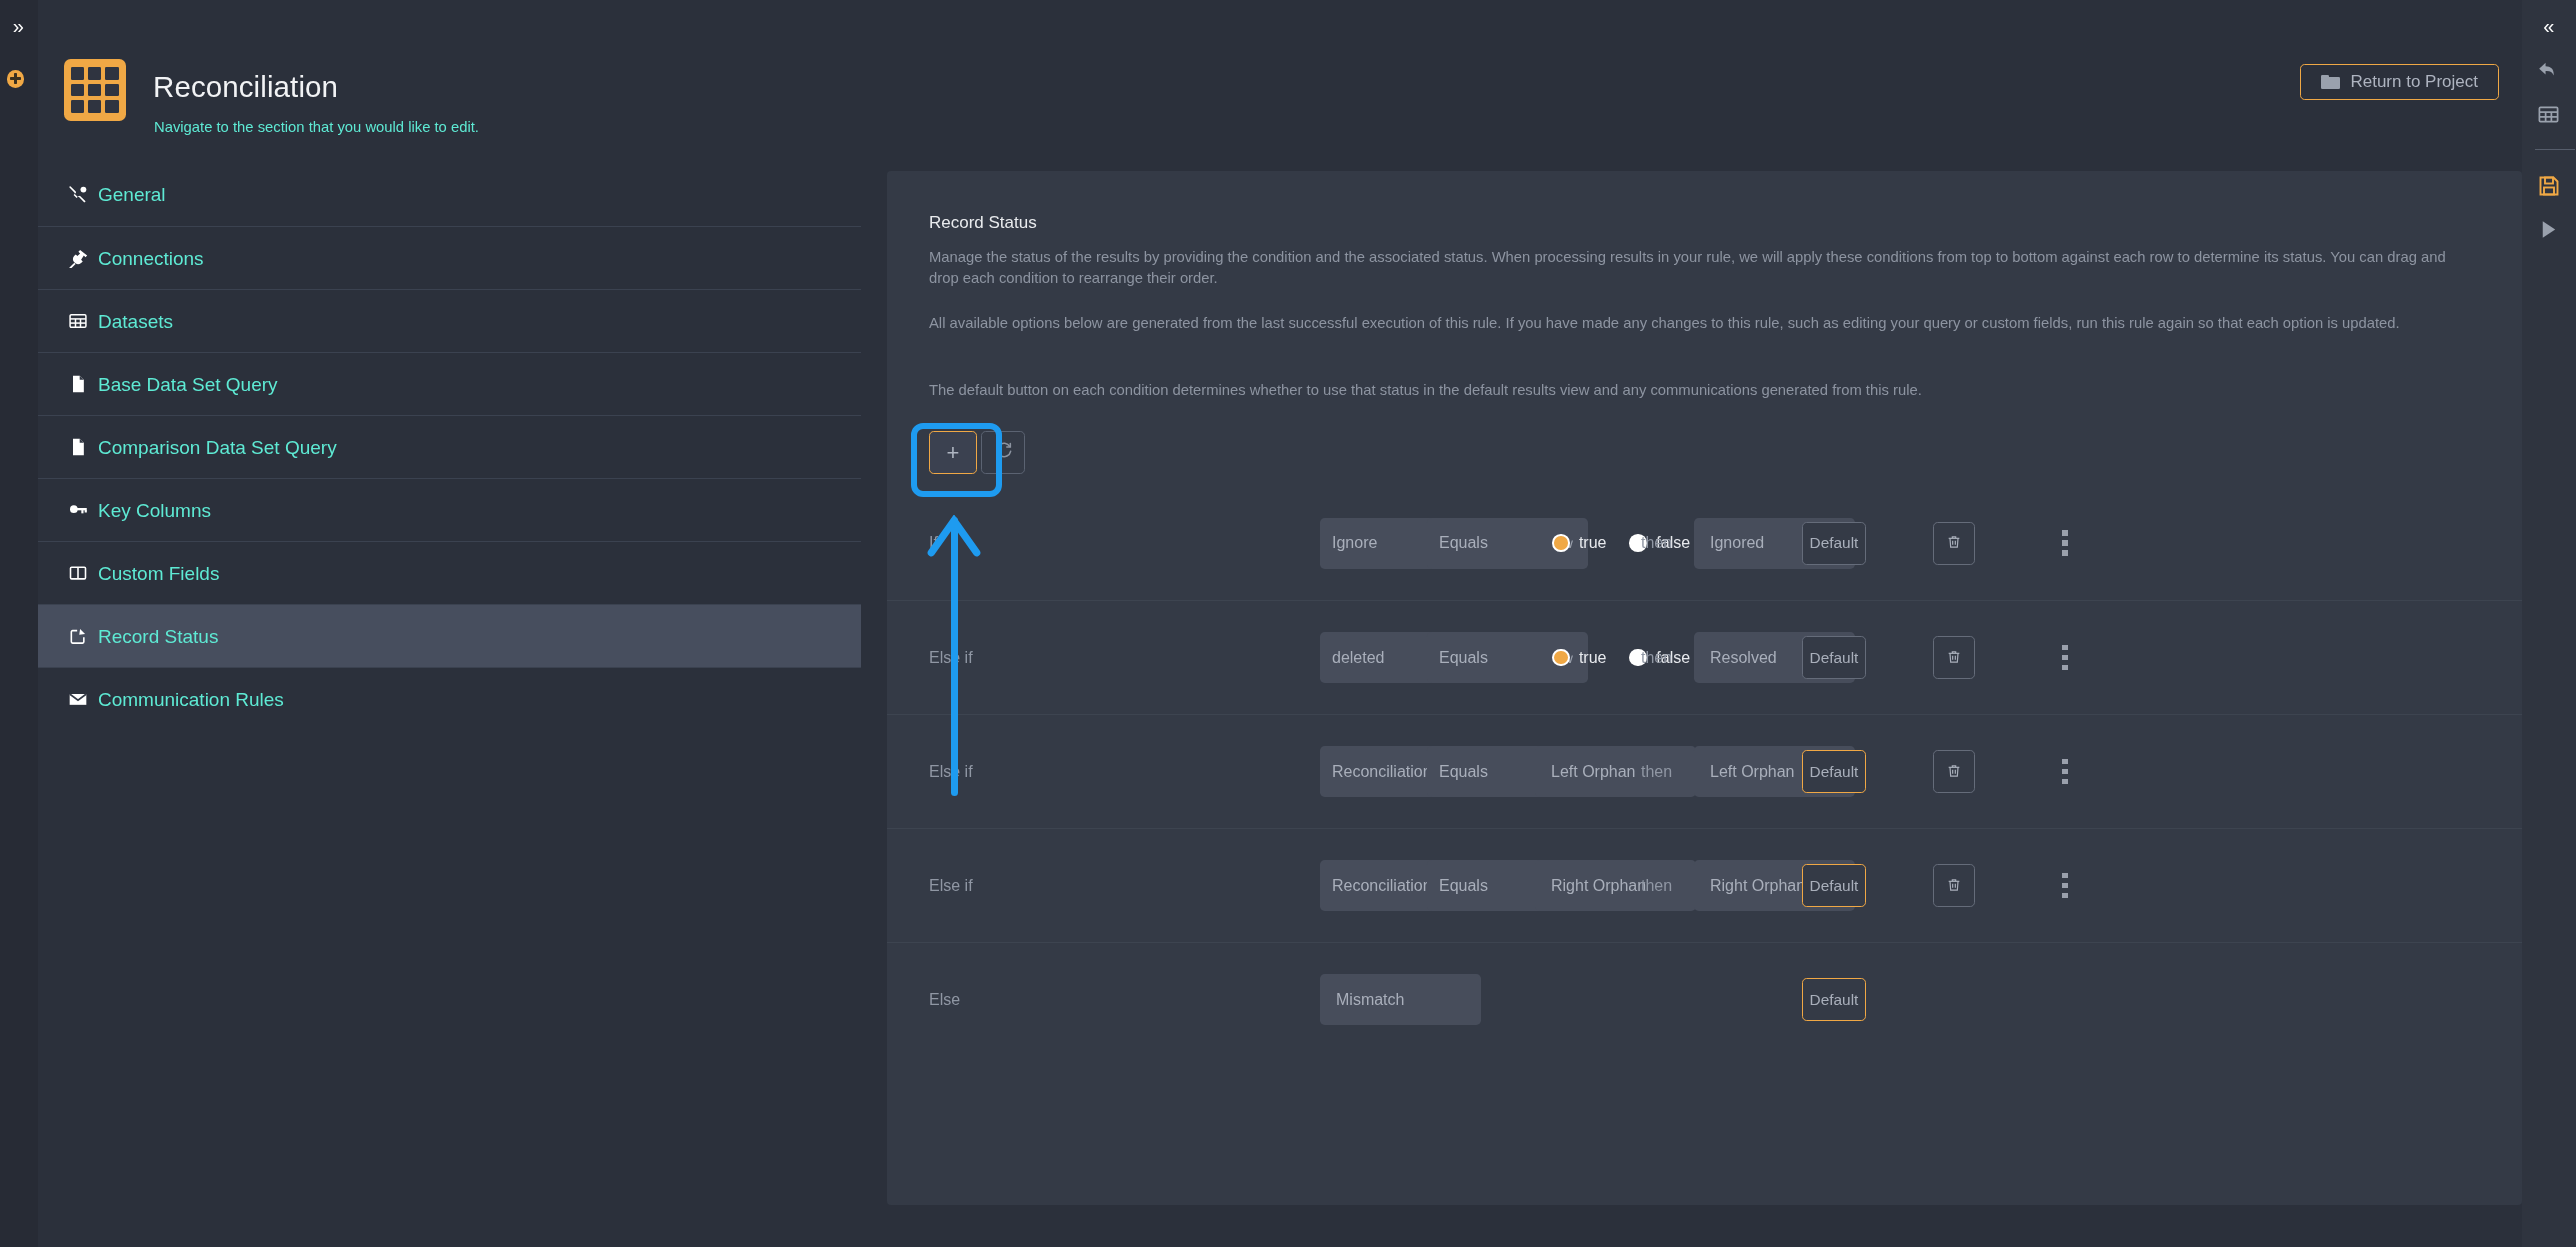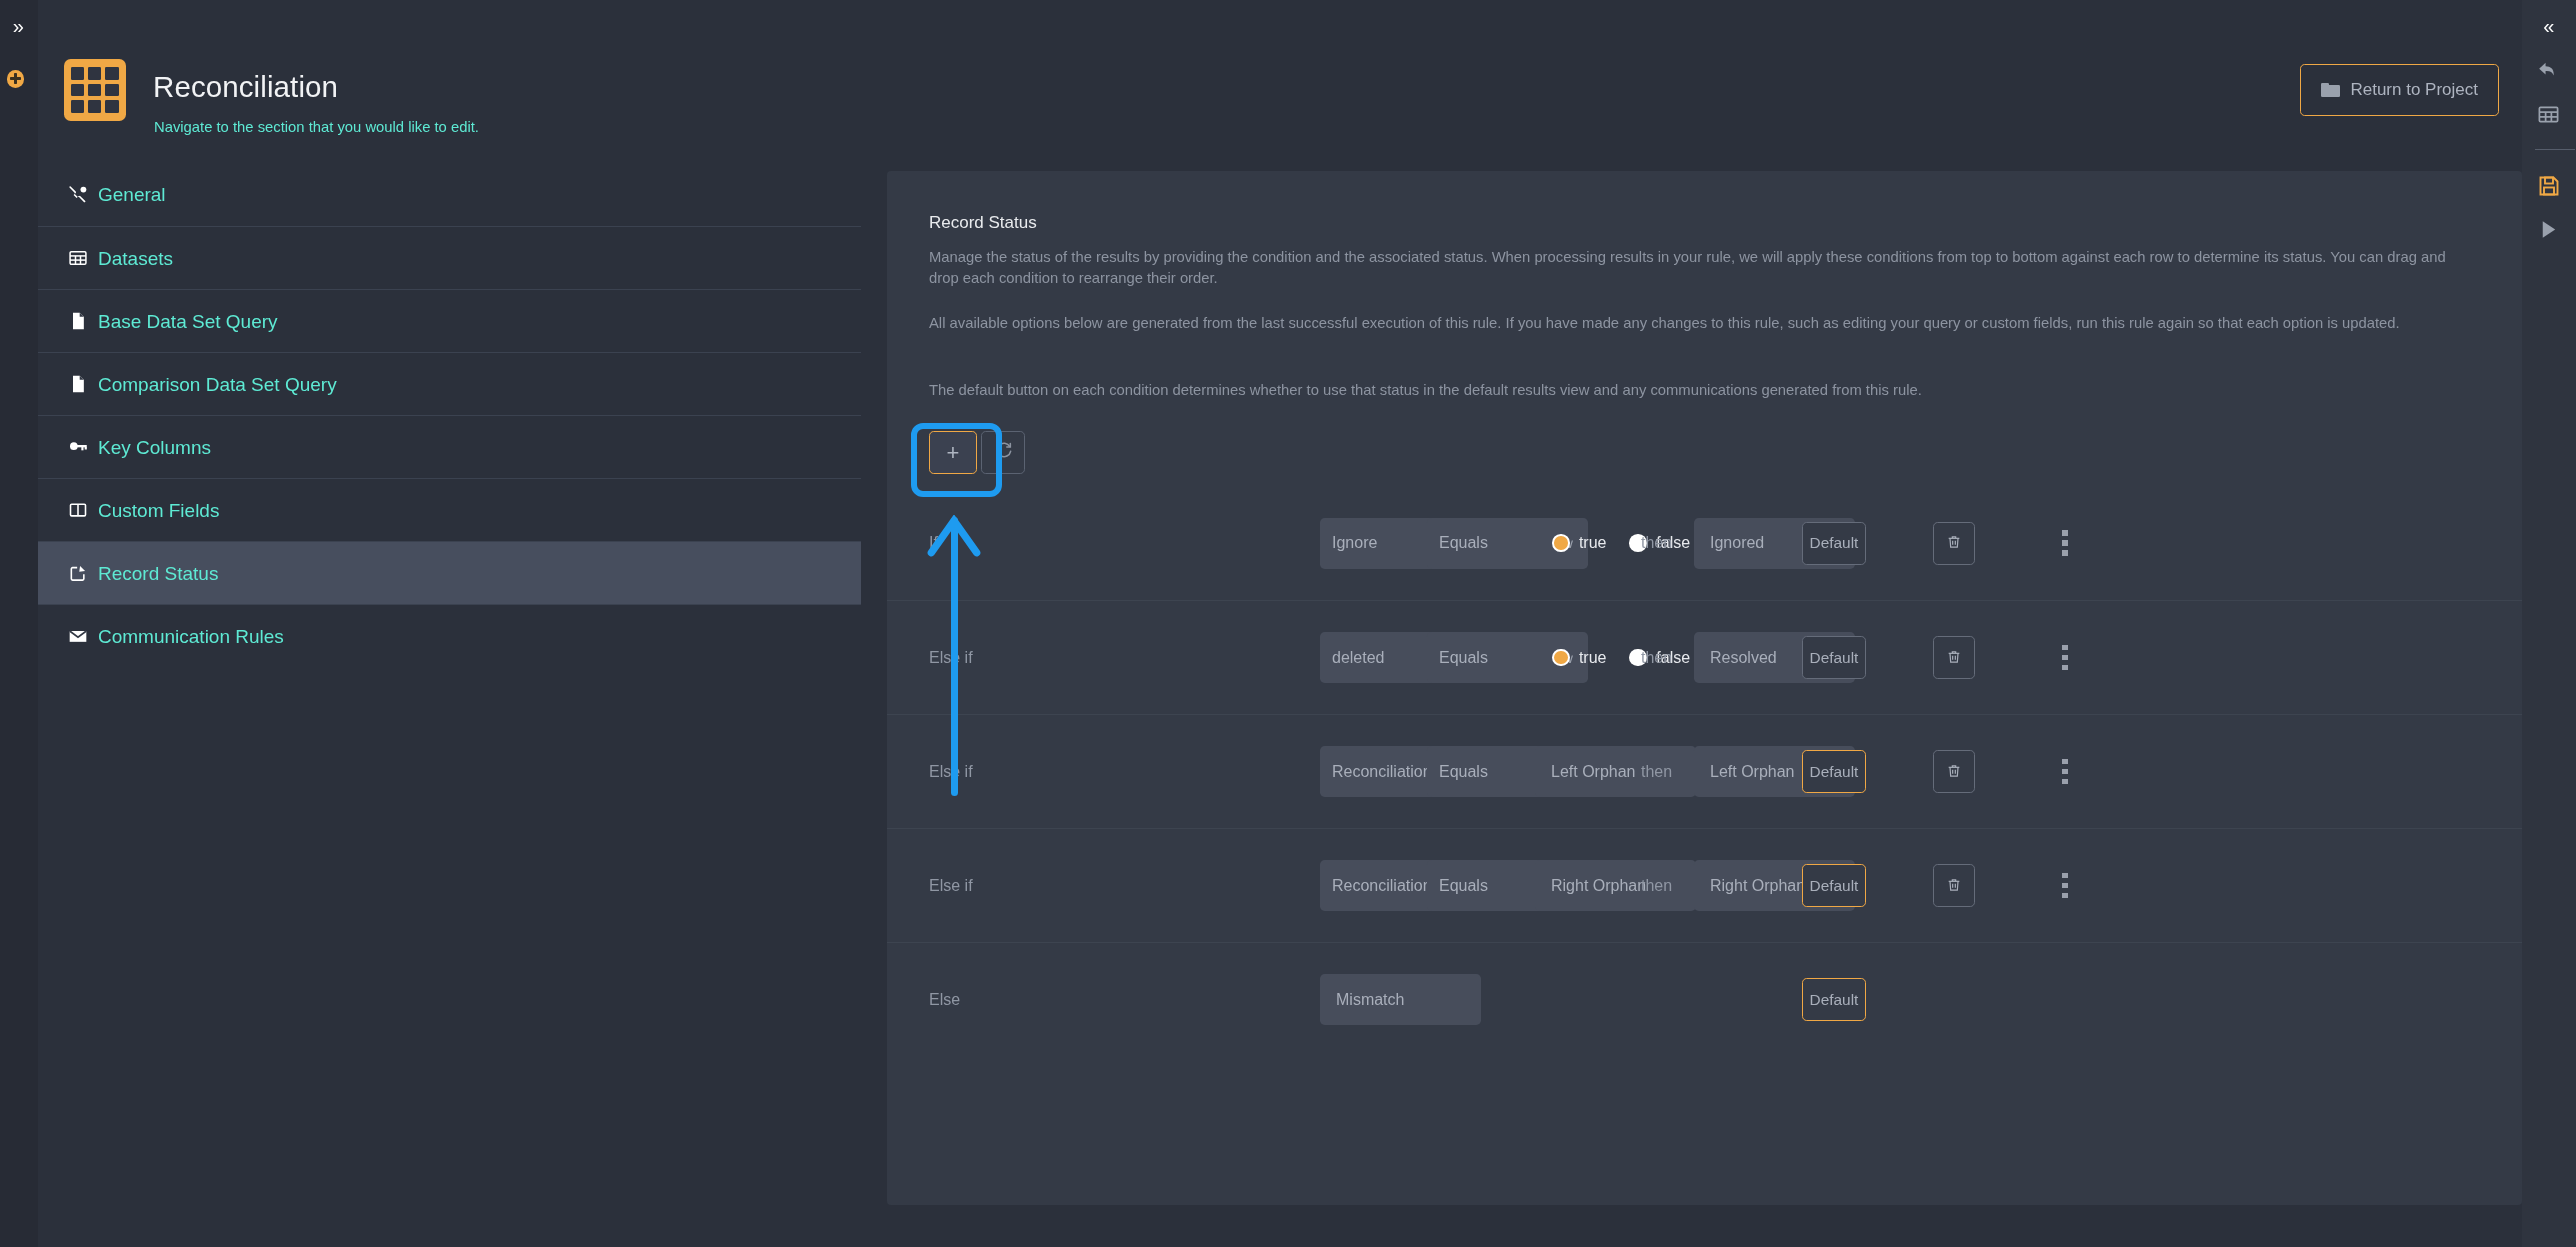--- a/index.html
+++ b/index.html
@@ -68,21 +68,21 @@
     position: absolute; left: 153px; top: 70px;
     font-size: 29.5px; color: #f2f3f5; font-weight: 400; letter-spacing: 0.1px;
   }
   .page-subtitle {
     position: absolute; left: 154px; top: 119px;
     font-size: 14.8px; color: #5eead4;
   }
 
   .return-btn {
     position: absolute; right: 77px; top: 64px;
-    height: 52px; padding: 0 20px;
+    height: 36px; padding: 0 20px;
     display: flex; align-items: center; gap: 10.7px;
     border: 1.3px solid #f0a845; border-radius: 4.7px;
     background: #2b303b; color: #aeb4c0; font-size: 17px; cursor: pointer;
   }
   .folder-icon {
     width: 19px; height: 14px; position: relative; flex: 0 0 auto;
   }
   .folder-icon::before {
     content: ""; position: absolute; left: 0; top: 2px; width: 19px; height: 12px;
     background: #9aa1ad; border-radius: 1.3px;
@@ -270,20 +270,30 @@
     <div class="nav-item">
       <span class="nav-ico">
         <svg width="20" height="20" viewBox="0 0 24 24" fill="#fff">
             <path d="M20.7 19.3l-6.1-6.1a5.5 5.5 0 0 1-1.3-.4l-1.6 1.6-3.6-3.6L9.7 9.1a5.5 5.5 0 0 1-.4-1.3L3.2 1.7a1 1 0 0 0-1.4 1.4l6.1 6.1c.1.5.2.9.4 1.3l-1.6 1.6 3.6 3.6 1.6-1.6c.4.2.9.3 1.3.4l6.1 6.1a1 1 0 0 0 1.4-1.4z"></path>
             <circle cx="18.5" cy="5.5" r="3.5"></circle>
           </svg>
       </span>
       <span class="nav-label">General</span>
     </div>
 
+    <div class="nav-item">
+      <span class="nav-ico">
+        <svg width="20" height="20" viewBox="0 0 24 24" fill="#fff">
+            <path d="M14.5 2.5l-2 2 2 2-3.2 3.2-2-2-2 2a6 6 0 0 0 8.4 8.4l2-2-2-2L19 9l2 2 2-2-8.5-6.5z"></path>
+            <path d="M8.3 15.7L2 22"></path>
+            <rect x="1" y="20.3" width="8.6" height="2.2" transform="rotate(-45 5.3 21.4)"></rect>
+          </svg>
+      </span>
+      <span class="nav-label">Connections</span>
+    </div>
 
     <div class="nav-item">
       <span class="nav-ico">
         <svg width="20" height="20" viewBox="0 0 24 24" fill="none" stroke="#fff" stroke-width="1.8">
             <rect x="2.5" y="4.5" width="19" height="15" rx="1.5"></rect>
             <line x1="2.5" y1="9.5" x2="21.5" y2="9.5"></line>
             <line x1="2.5" y1="14.5" x2="21.5" y2="14.5"></line>
             <line x1="9" y1="9.5" x2="9" y2="19.5"></line>
             <line x1="15" y1="9.5" x2="15" y2="19.5"></line>
           </svg>

